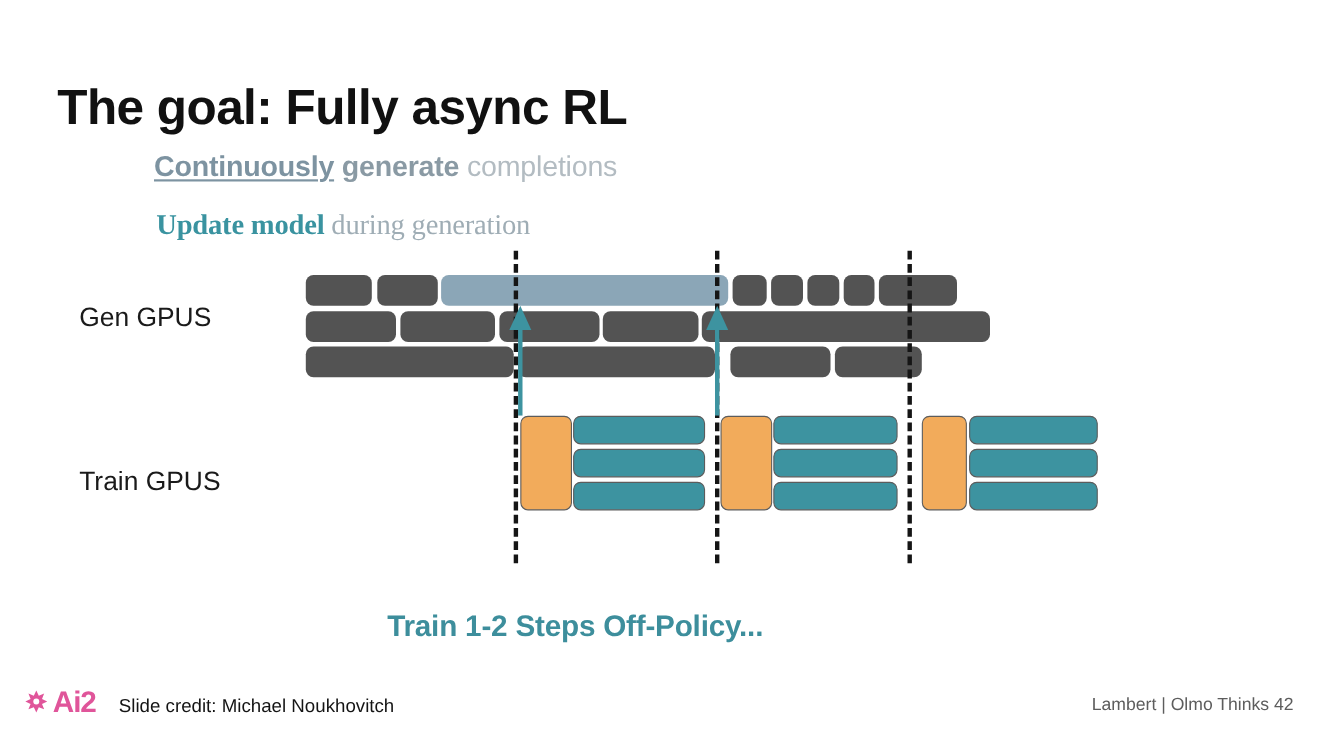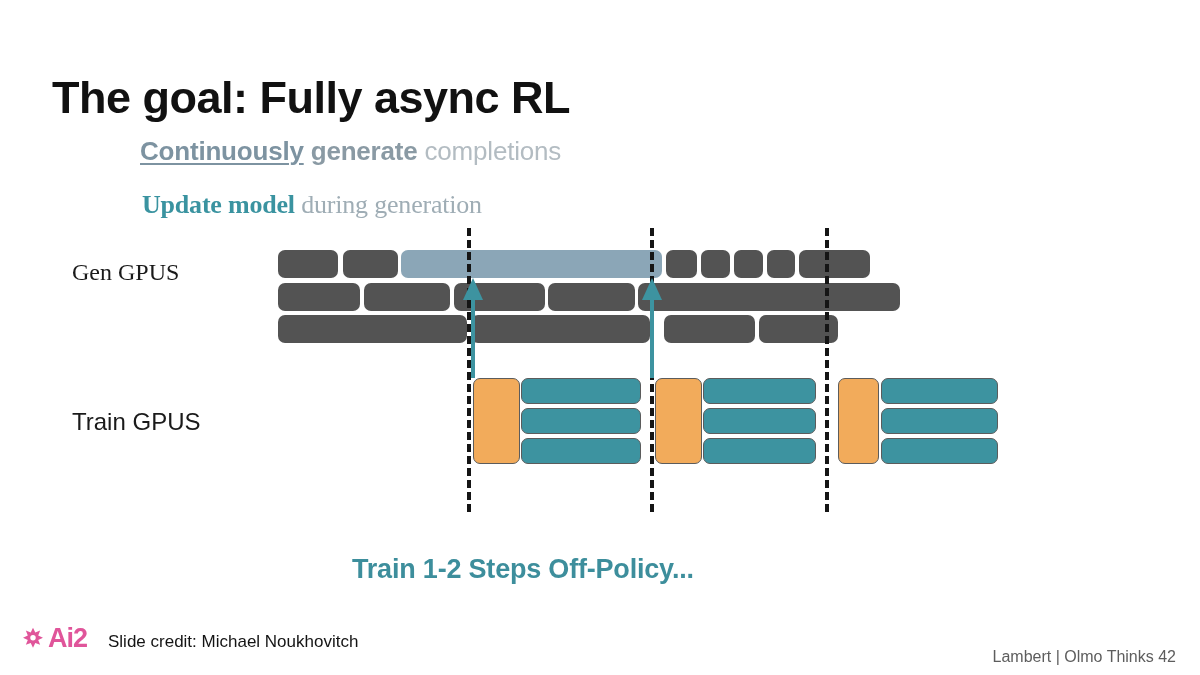--- a/index.html
+++ b/index.html
@@ -53,22 +53,22 @@
   .sub-gray-reg { color: #9fadb5; font-weight: 400; }
 
   
   .row-label {
     position: absolute;
     font-size: 24px;
     font-weight: 400;
     color: #1a1a1a;
     white-space: nowrap;
   }
-  #label-gen   { left: 72px; top: 259px; font-family: Liberation Serif, serif; }
-  #label-train { left: 72px; top: 408px; }
+  #label-gen   { left: 72px; top: 275px; }
+  #label-train { left: 72px; top: 424px; }
 
   
   .blk {
     position: absolute;
     border-radius: 7px;
     box-sizing: border-box;
   }
   .blk-dark  { background: #535353; }
   .blk-blue  { background: #8ba6b7; }
   .blk-orange{ background: #f2ab5b; border: 1.5px solid #5c5c5c; }
@@ -130,21 +130,20 @@
     color: #141414;
     white-space: nowrap;
   }
   #footer-right {
     position: absolute;
     right: 24px;
     top: 632px;
     font-size: 16px;
     color: #5d5d5d;
     white-space: nowrap;
-    margin-top: 16px;
   }
 </style>
 </head>
 <body>
 
 <div id="slide">
 
   <div id="title">The goal: Fully async RL</div>
 
   <div class="subline" id="subline1">

